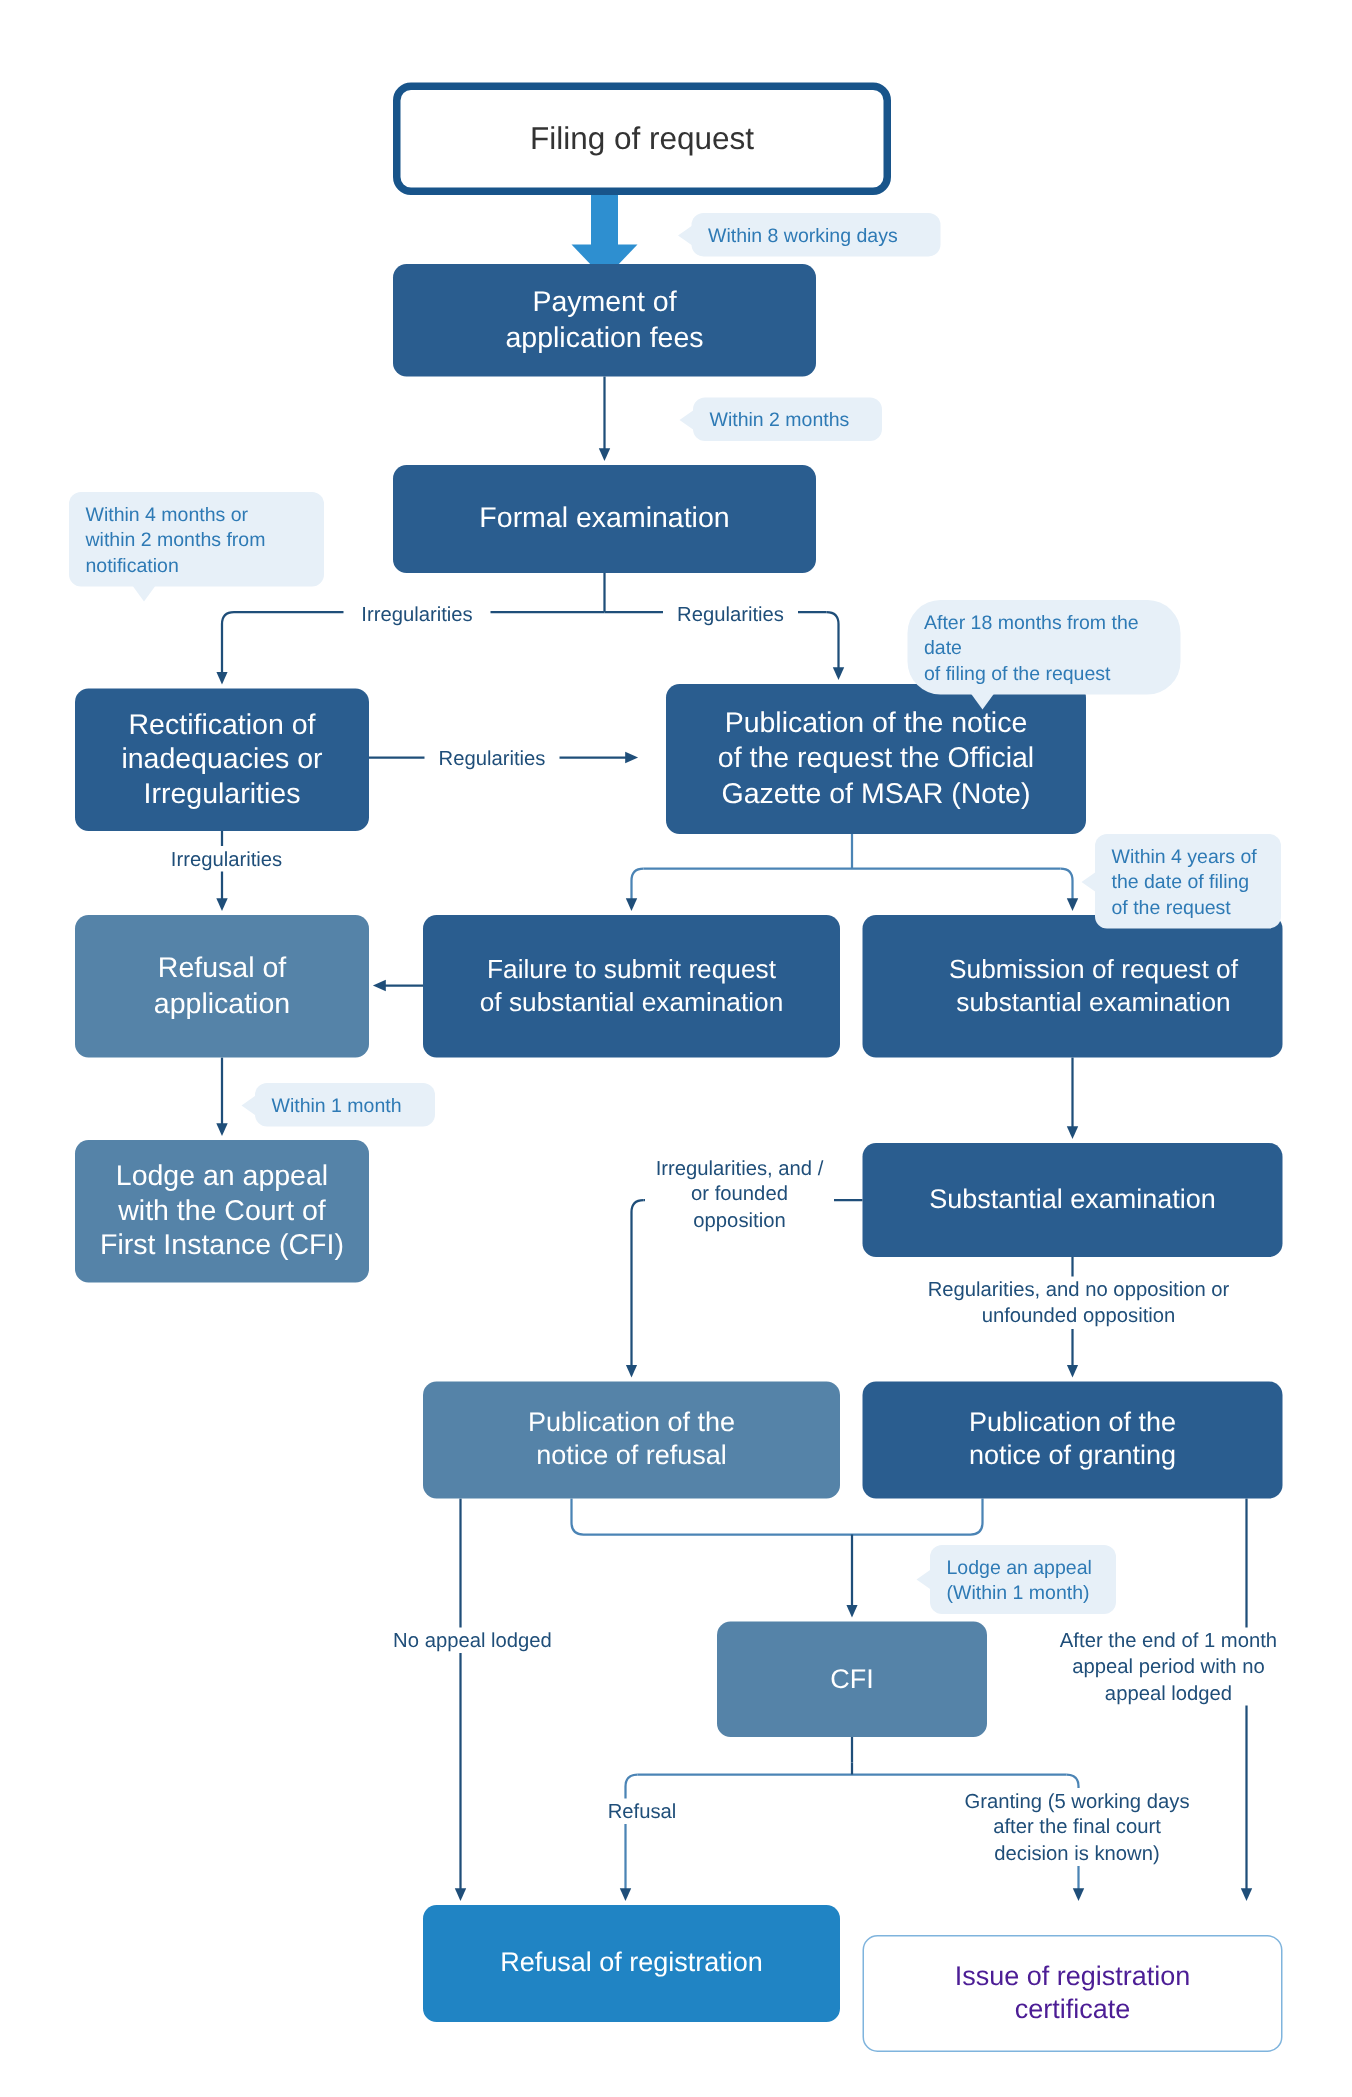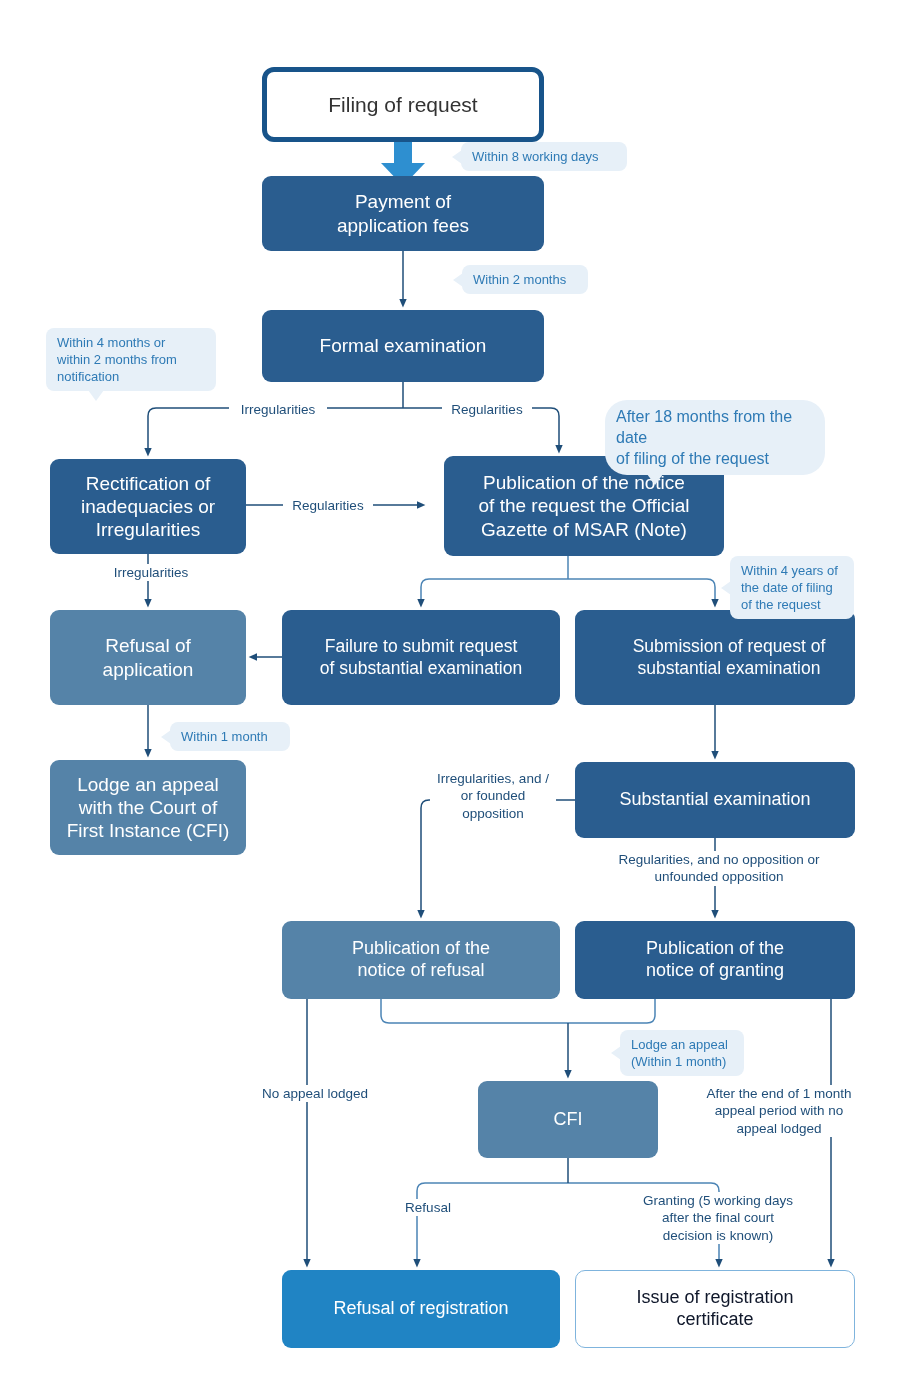--- a/index.html
+++ b/index.html
@@ -50,23 +50,24 @@
     color: #ffffff;
   }
   .node.outline-strong {
     background: #ffffff;
     color: #333333;
     border: 5px solid #18548a;
     border-radius: 12px;
   }
   .node.outline-light {
     background: #ffffff;
-    color: #0f172a;
+    color: #4c1d95;
     border: 1.5px solid #7fb4dd;
     border-radius: 10px;
+    margin-top: 20px;
   }
   .callout {
     position: absolute;
     box-sizing: border-box;
     background: #e7f0f8;
     color: #2e7ab5;
     border-radius: 8px;
     display: flex;
     align-items: center;
     padding: 6px 11px;
@@ -169,21 +170,21 @@
 
     <g>
       <path d="M568,1158 L568,1175" stroke="#1f4e79" stroke-width="1.5" fill="none"></path>
       <path d="M425,1183 L711,1183" stroke="#4b84b5" stroke-width="1.5" fill="none"></path>
       <path d="M425,1183 Q417,1183 417,1191 L417,1263" stroke="#4b84b5" stroke-width="1.5" fill="none" marker-end="url(#ah)"></path>
       <path d="M711,1183 Q719,1183 719,1191 L719,1263" stroke="#4b84b5" stroke-width="1.5" fill="none" marker-end="url(#ah)"></path>
       <path d="M568,1175 L568,1183" stroke="#1f4e79" stroke-width="1.5" fill="none"></path>
     </g>
   </svg>
 
-  <div class="node outline-strong" style="left:262px;top:55px;width:282px;height:75px;font-size:21px;margin-top:12px;">Filing of request</div>
+  <div class="node outline-strong" style="left:262px;top:55px;width:332px;height:75px;font-size:21px;">Filing of request</div>
   <div class="node dark" style="left:262px;top:176px;width:282px;height:75px;font-size:19px;">Payment of
 application fees</div>
   <div class="node dark" style="left:262px;top:310px;width:282px;height:72px;font-size:19px;">Formal examination</div>
   <div class="node dark" style="left:50px;top:459px;width:196px;height:95px;font-size:19px;">Rectification of
 inadequacies or
 Irregularities</div>
   <div class="node dark" style="left:428px;top:456px;width:280px;height:100px;font-size:19px;margin-left:16px;">Publication of the notice
 of the request the Official
 Gazette of MSAR  (Note)</div>
   <div class="node mid" style="left:50px;top:610px;width:196px;height:95px;font-size:19px;">Refusal of
@@ -203,21 +204,21 @@
   <div class="node bright" style="left:282px;top:1270px;width:278px;height:78px;font-size:18px;">Refusal of registration</div>
   <div class="node mid" style="left:478px;top:1081px;width:180px;height:77px;font-size:18px;">CFI</div>
   <div class="node outline-light" style="left:575px;top:1270px;width:280px;height:78px;font-size:18px;">Issue of registration
 certificate</div>
 
   <div class="callout tail-left" style="left:461px;top:142px;width:166px;min-height:28px;font-size:13px;">Within 8 working days</div>
   <div class="callout tail-left" style="left:462px;top:265px;width:126px;min-height:28px;font-size:13px;">Within 2 months</div>
   <div class="callout tail-bottom" style="left:46px;top:328px;width:170px;min-height:62px;font-size:13px;">Within 4 months or
 within 2 months from
 notification</div>
-  <div class="callout tail-bottom" style="left:605px;top:400px;width:220px;min-height:44px;font-size:16px;border-radius:22px;">After 18 months from the date
+  <div class="callout tail-bottom" style="left:605px;top:400px;width:182px;min-height:44px;font-size:13px;border-radius:22px;">After 18 months from the date
 of filing of the request</div>
   <div class="callout tail-left" style="left:730px;top:532px;width:124px;min-height:62px;font-size:13px;margin-top:24px;">Within 4 years of
 the date of filing
 of the request</div>
   <div class="callout tail-left" style="left:170px;top:722px;width:120px;min-height:27px;font-size:13px;">Within 1 month</div>
   <div class="callout tail-left" style="left:620px;top:1030px;width:124px;min-height:44px;font-size:13px;">Lodge an appeal
 (Within 1 month)</div>
 
   <div class="edge-label" style="left:229px;top:401px;width:92px;font-size:13.5px;">Irregularities</div>
   <div class="edge-label" style="left:442px;top:401px;width:84px;font-size:13.5px;">Regularities</div>

